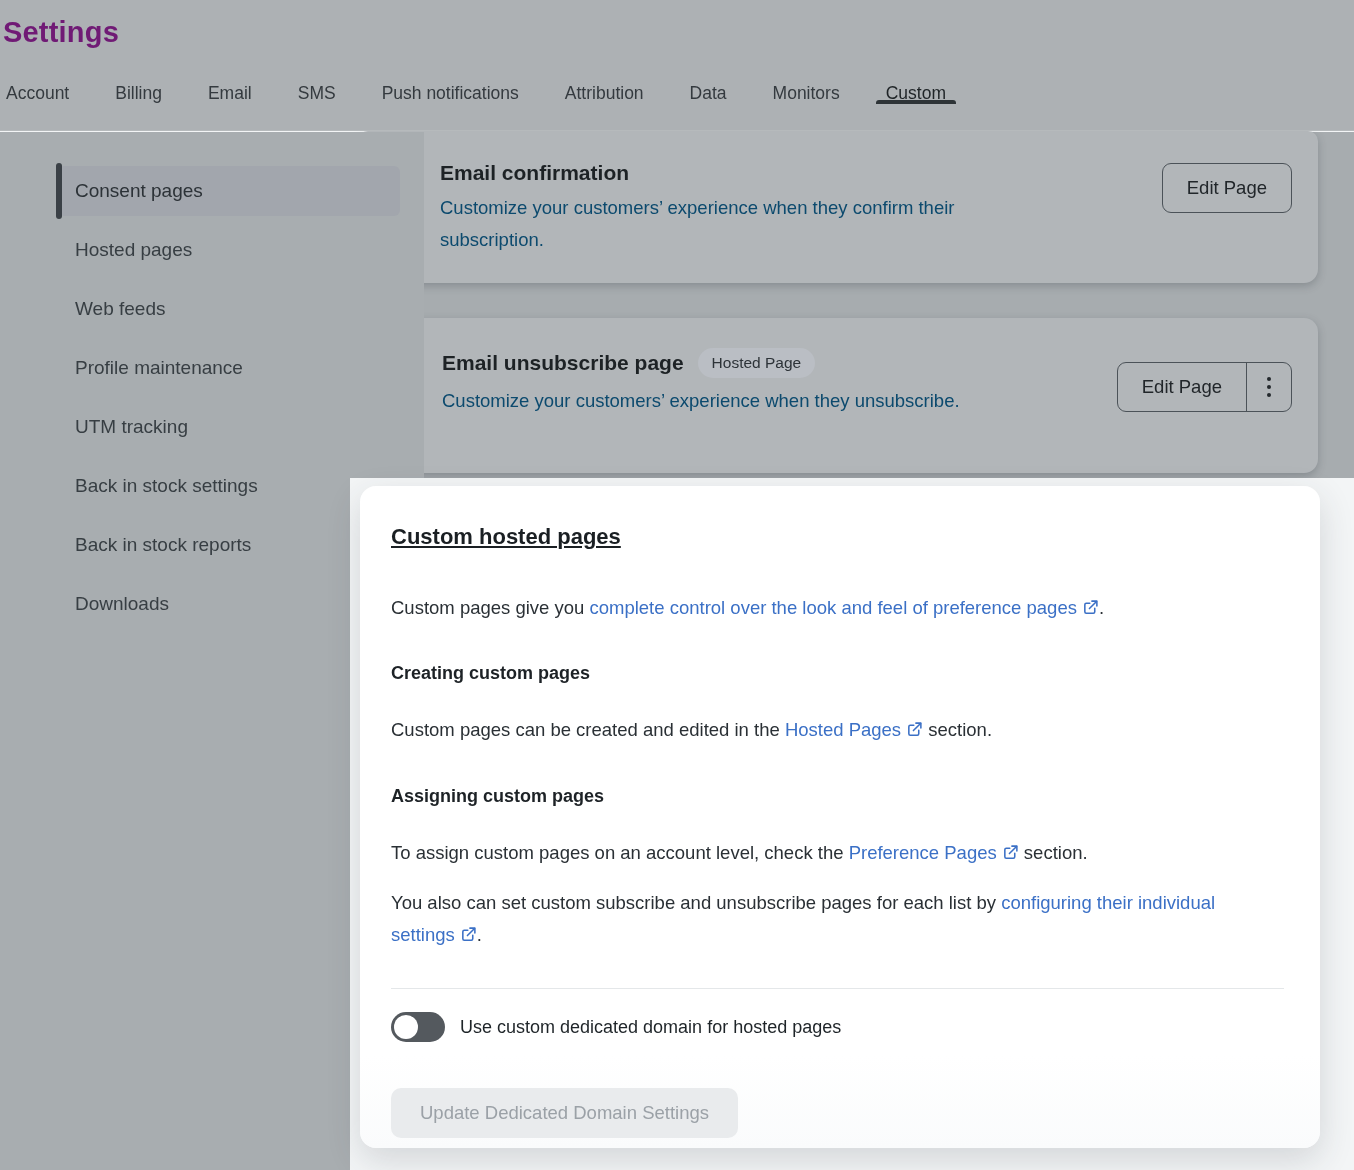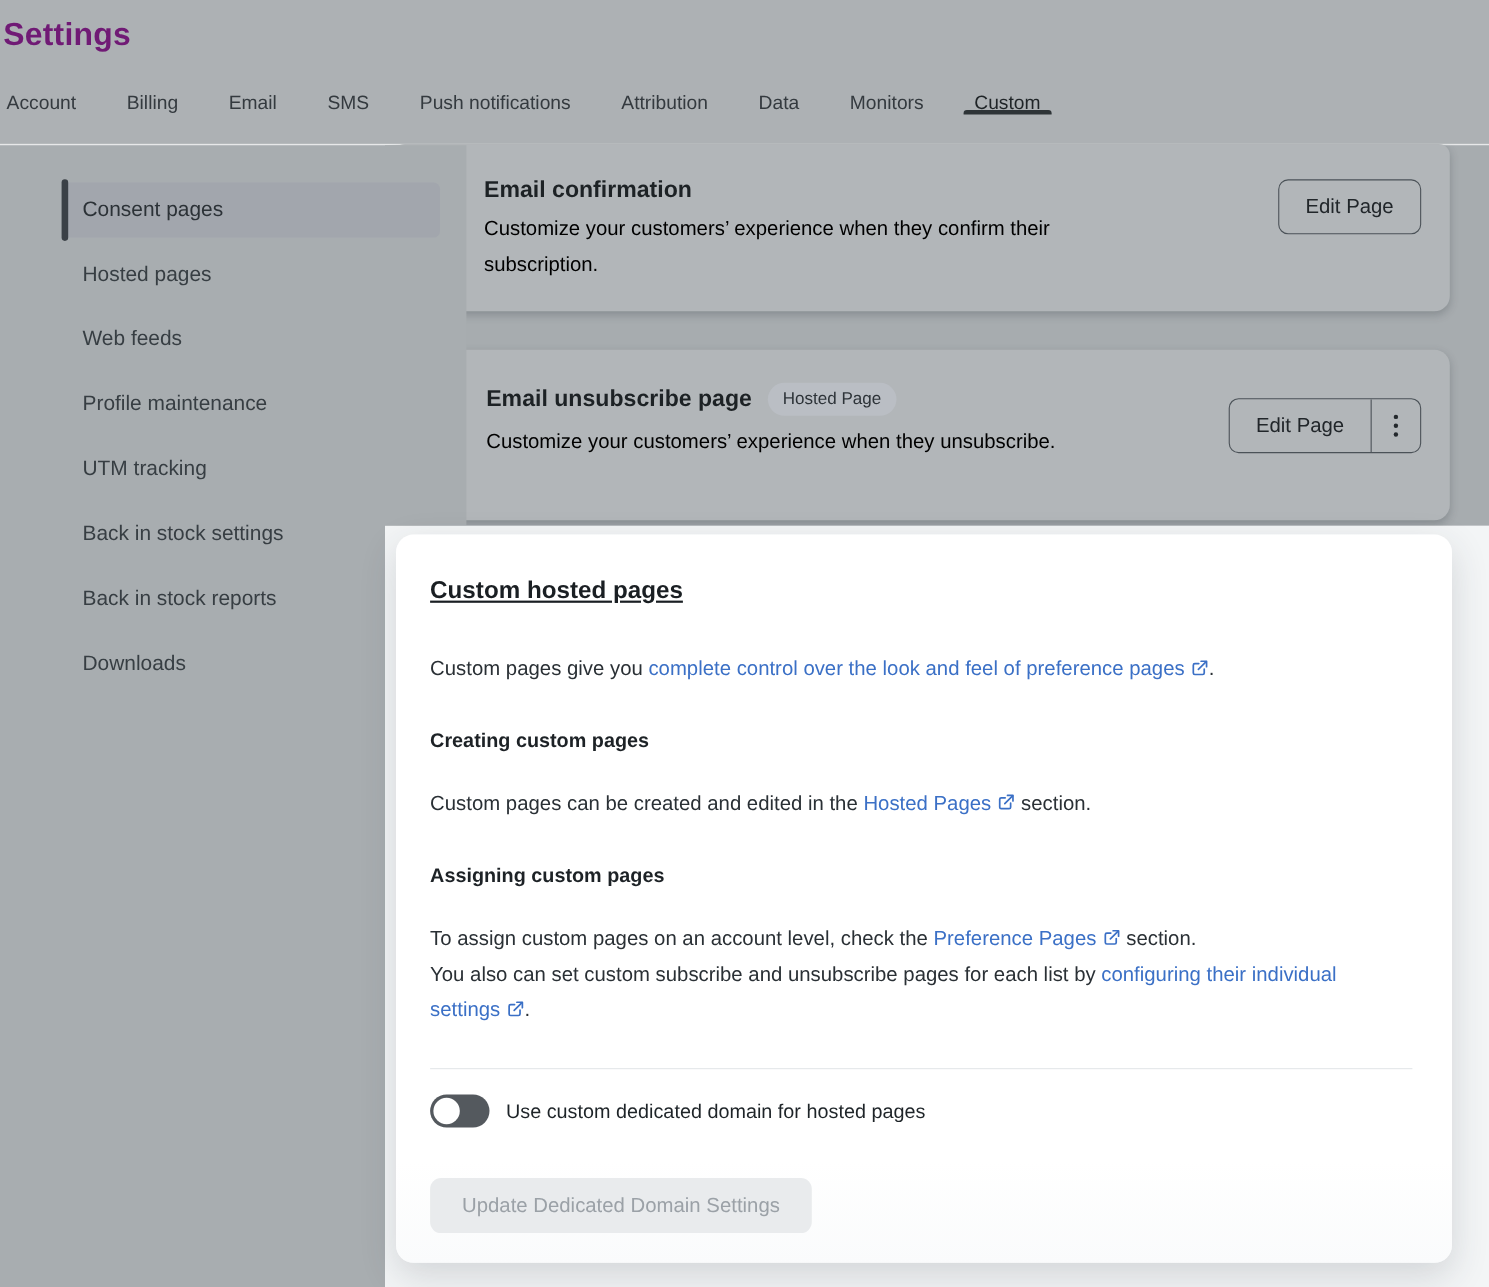--- a/index.html
+++ b/index.html
@@ -75,21 +75,21 @@
   .card .lead-icon { margin-top: 16px; color: #2c3237; flex: 0 0 auto; }
   .card-2 .lead-icon { margin-top: 28px; }
   .card-body { flex: 1 1 auto; margin-left: 25px; min-width: 0; }
   .card-title-row { display: flex; align-items: center; gap: 14px; }
   .card-title { margin: 0; font-size: 21px; font-weight: 700; color: #1d2225; }
   .badge {
     background: #babec4; color: #2d3338; font-size: 15.5px;
     padding: 6px 14px; border-radius: 999px; white-space: nowrap;
   }
   .card-desc {
-    margin: 7px 0 0; font-size: 18.5px; line-height: 1.72; color: #000000;
+    margin: 7px 0 0; font-size: 18.5px; line-height: 1.72; color: #0c4a6e;
   }
   .card-1 .card-desc { max-width: 620px; }
   .edit-btn {
     flex: 0 0 auto; margin-top: 2px; height: 50px; padding: 0 24px;
     font-family: inherit; font-size: 18.5px; color: #21262a;
     background: transparent; border: 1px solid #4b5258; border-radius: 9px;
     cursor: pointer;
   }
   .btn-group {
     flex: 0 0 auto; margin-top: 14px; height: 50px; display: flex;
@@ -116,21 +116,21 @@
     background: linear-gradient(180deg, #ffffff 0%, #ffffff 86%, #fafbfc 100%);
     border-radius: 16px;
     box-shadow: 0 12px 34px rgba(42,52,61,.16);
     padding: 38px 36px 0 31px;
   }
   .panel-title { margin: 0; font-size: 22px; font-weight: 700; color: #1a1f23; text-decoration: underline; }
   .panel p { margin: 0; font-size: 18.5px; line-height: 1.7; color: #2a3035; max-width: 884px; }
   .panel .intro { margin-top: 42px; }
   .panel h3 { margin: 38px 0 0; font-size: 18px; font-weight: 700; color: #1d2226; }
   .panel .after-h3 { margin-top: 30px; }
-  .panel .follow { }
+  .panel .follow { margin-top: 17px; }
   .link { color: #3b70c6; text-decoration: none; cursor: pointer; }
   .ext-icon { display: inline-block; vertical-align: -2px; margin-left: 5px; color: #3b70c6; }
   .rule { margin: 36px 0 0; border: none; border-top: 1px solid #e4e7e9; }
   .toggle-row { margin-top: 23px; display: flex; align-items: center; gap: 15px; }
   .toggle {
     position: relative; width: 54px; height: 30px; border-radius: 15px;
     background: #54595e; cursor: pointer; flex: 0 0 auto;
   }
   .toggle .knob {
     position: absolute; left: 3px; top: 3px; width: 24px; height: 24px;

